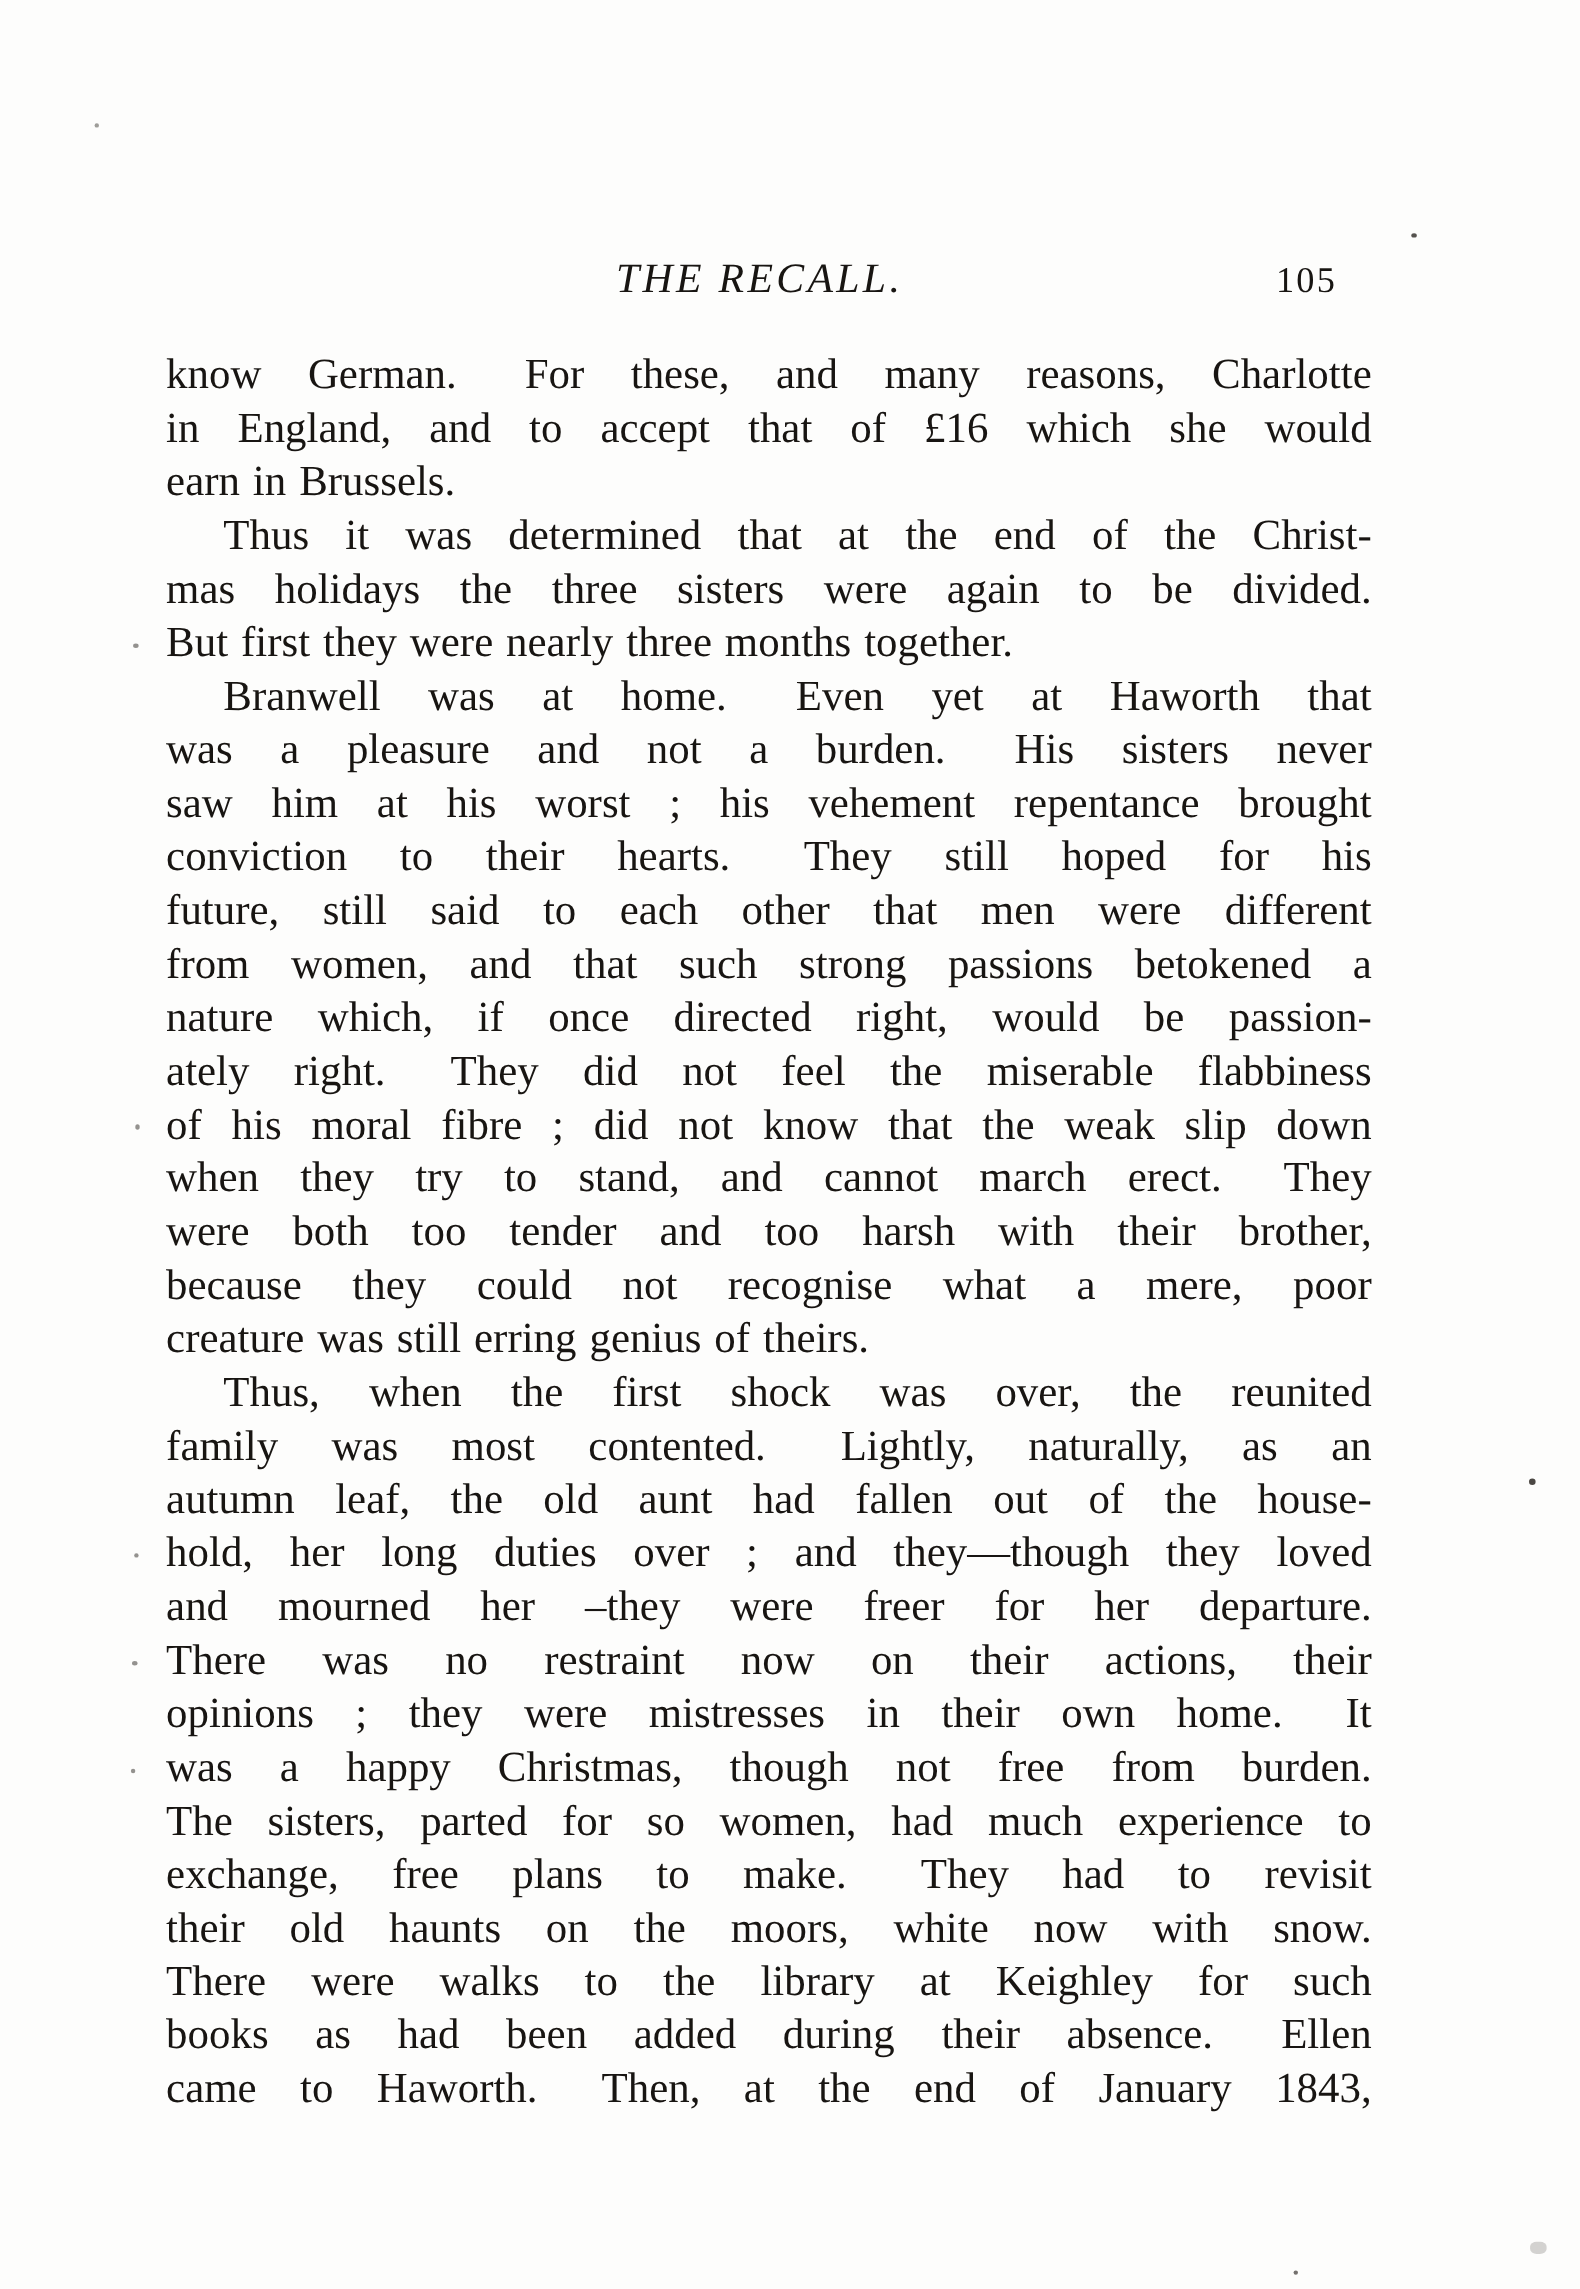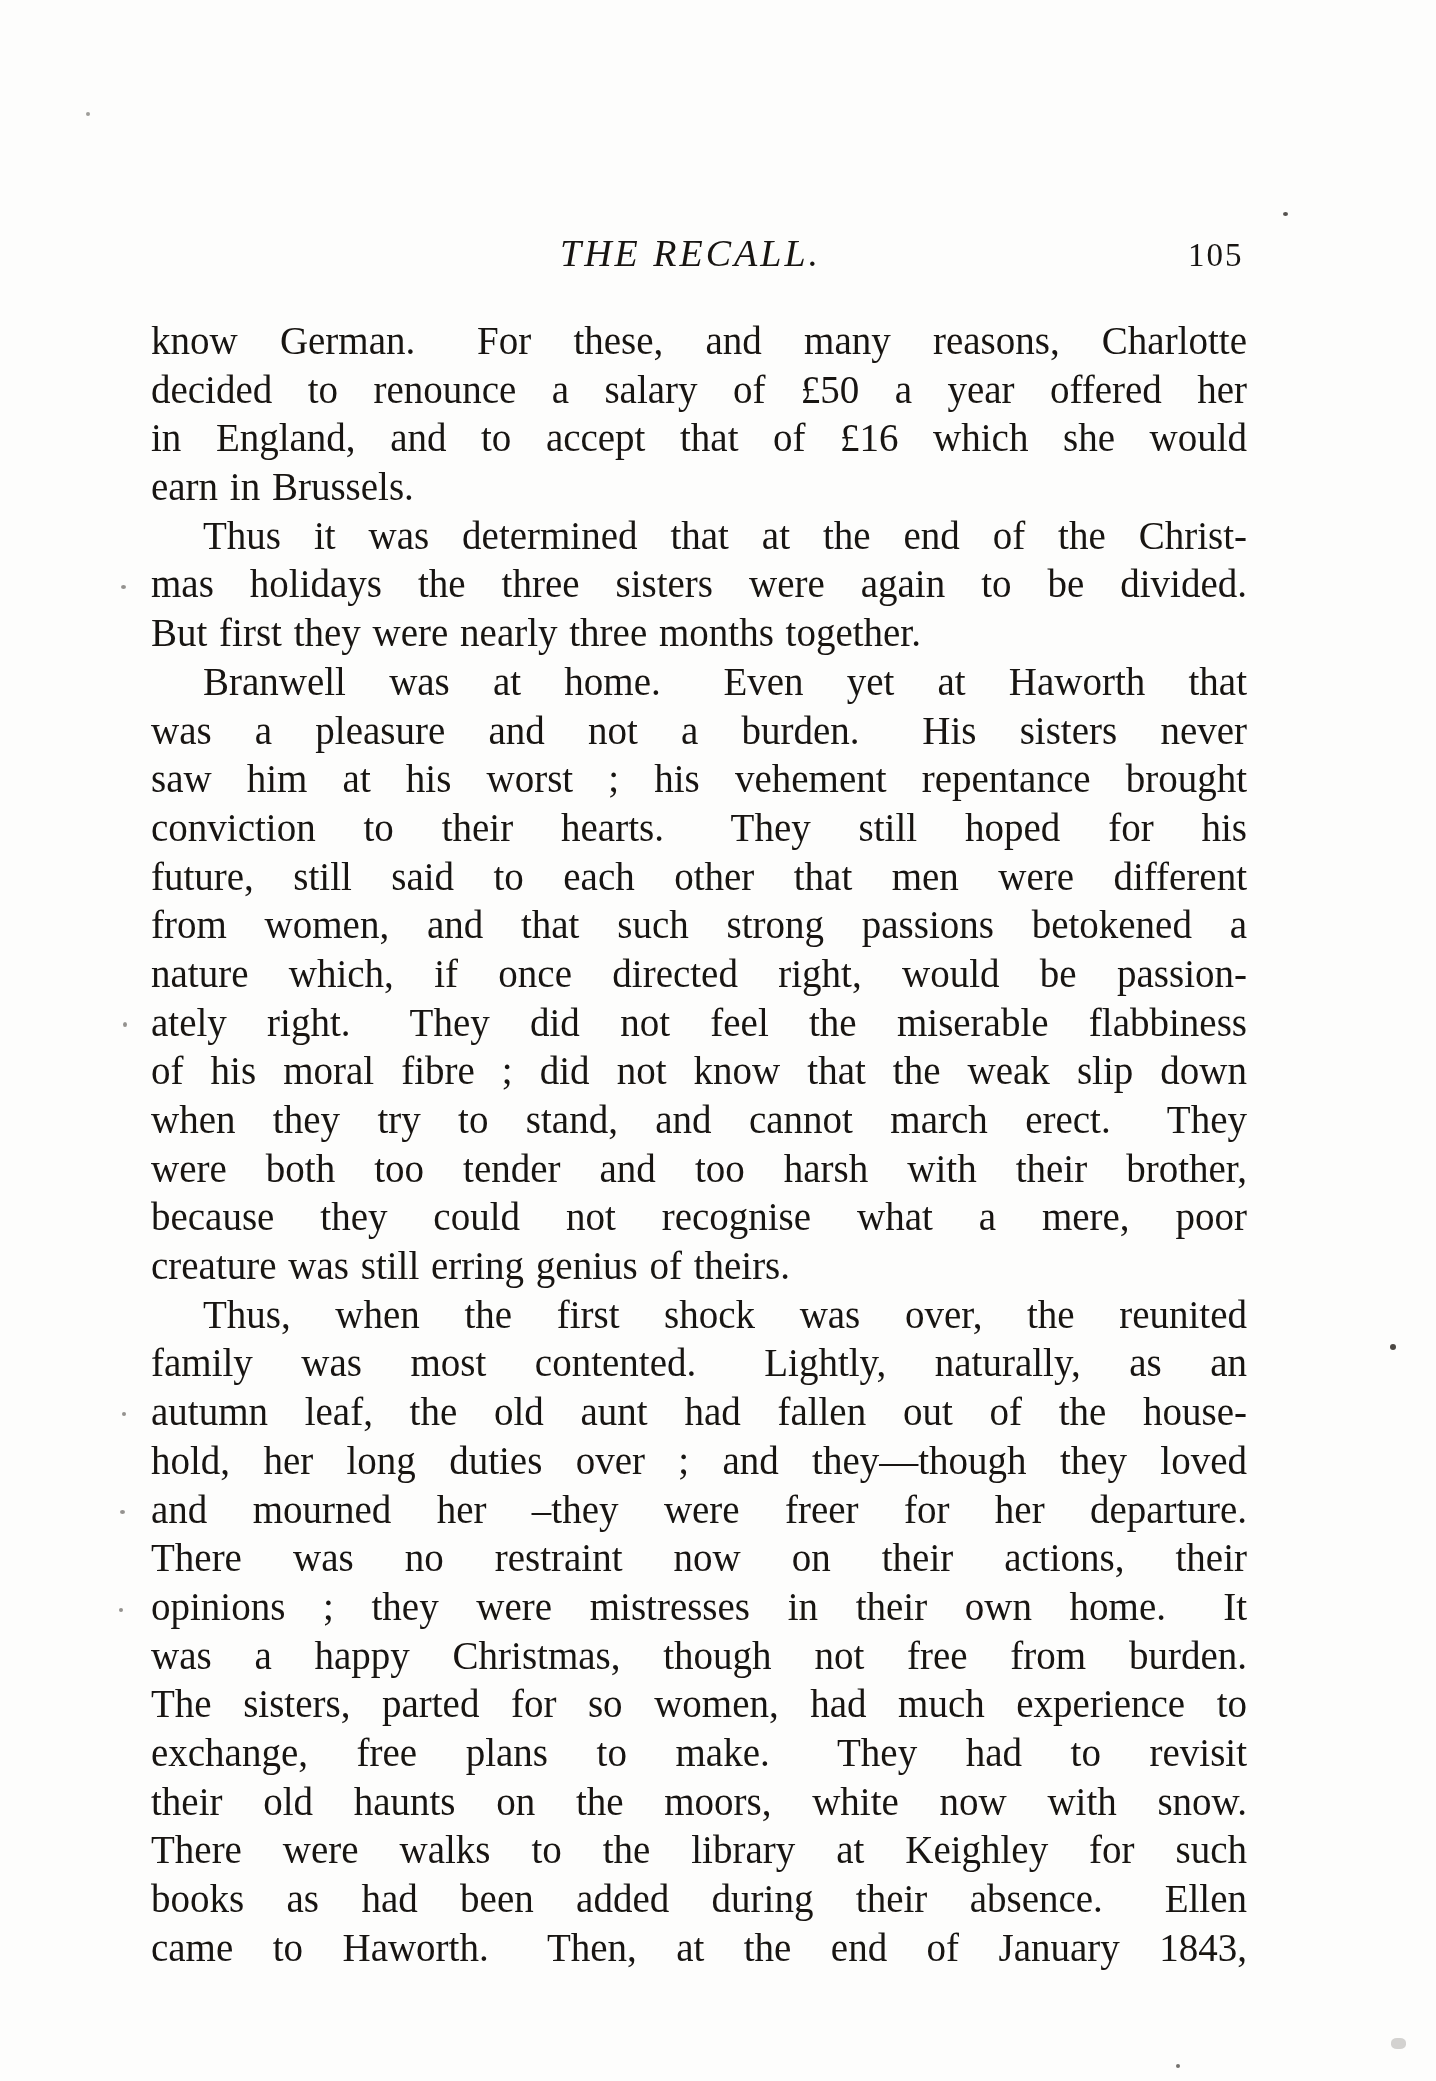--- a/index.html
+++ b/index.html
@@ -24,21 +24,20 @@
     font-style: italic;
     letter-spacing: 3px;
     white-space: pre;
   }
   .page-num {
     position: absolute;
     left: 1160px;
     top: 237px;
     font-size: 33px;
     letter-spacing: 2px;
-    margin-left: 28px;
   }
   .text-block {
     position: absolute;
     left: 151px;
     top: 317px;
     width: 1096px;
   }
   .line {
     font-size: 39px;
     line-height: 48.7px;
@@ -74,21 +73,20 @@
 <body>
 
 <div class="page">
 
   <div class="head-title">THE RECALL.</div>
 
   <div class="page-num">105</div>
 
   <div class="text-block" id="text-block">
       <div class="line">know German.  For these, and many reasons, Charlotte</div>
-      <div class="line">decided to renounce a salary of £50 a year offered her</div>
       <div class="line">in England, and to accept that of £16 which she would</div>
       <div class="line para-end">earn in Brussels.</div>
       <div class="line indent">Thus it was determined that at the end of the Christ-</div>
       <div class="line">mas holidays the three sisters were again to be divided.</div>
       <div class="line para-end">But first they were nearly three months together.</div>
       <div class="line indent">Branwell was at home.  Even yet at Haworth that</div>
       <div class="line">was a pleasure and not a burden.  His sisters never</div>
       <div class="line">saw him at his worst ; his vehement repentance brought</div>
       <div class="line">conviction to their hearts.  They still hoped for his</div>
       <div class="line">future, still said to each other that men were different</div>

